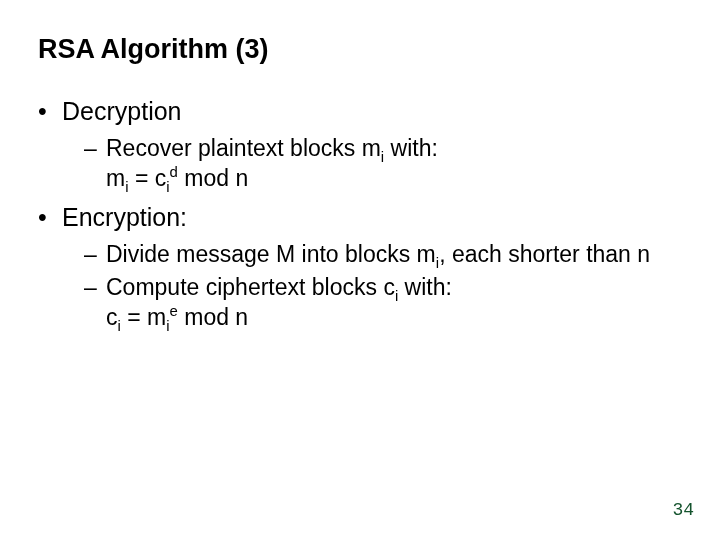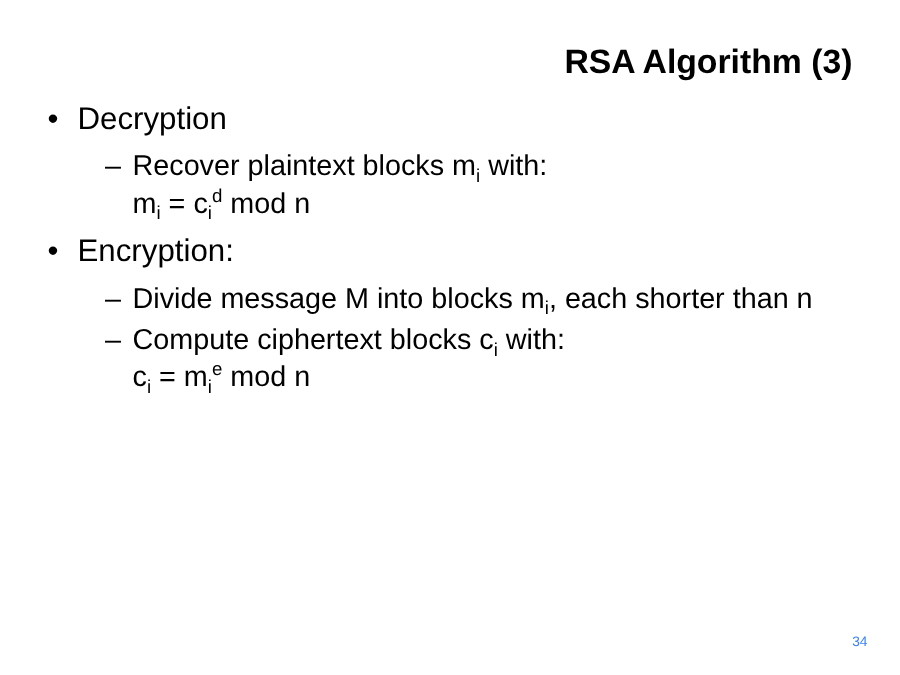--- a/index.html
+++ b/index.html
@@ -12,25 +12,25 @@
     color: #000;
   }
   .slide {
     width: 720px;
     height: 540px;
     position: relative;
     box-sizing: border-box;
     padding: 28px 38px 0 38px;
   }
   .title {
-    text-align: right;
+    text-align: left;
     font-weight: bold;
     font-size: 27px;
     margin-top: 6px;
-    margin-bottom: 14px;
+    margin-bottom: 30px;
   }
   ul.level1 {
     list-style: none;
     padding-left: 0;
     margin: 0;
   }
   ul.level1 > li {
     position: relative;
     padding-left: 24px;
     font-size: 25px;
@@ -73,23 +73,23 @@
   }
   sup {
     font-size: 0.65em;
     vertical-align: super;
     line-height: 0;
   }
   .page-num {
     position: absolute;
     right: 26px;
     bottom: 20px;
-    font-size: 11px;
-    font-family: Liberation Sans, sans-serif;
-    color: #3b82f6;
+    font-size: 18px;
+    font-family: Liberation Mono, monospace;
+    color: #14532d;
   }
 </style>
 </head>
 <body>
 
 <div class="slide">
 
   <div class="title">RSA Algorithm (3)</div>
 
   <ul class="level1">

